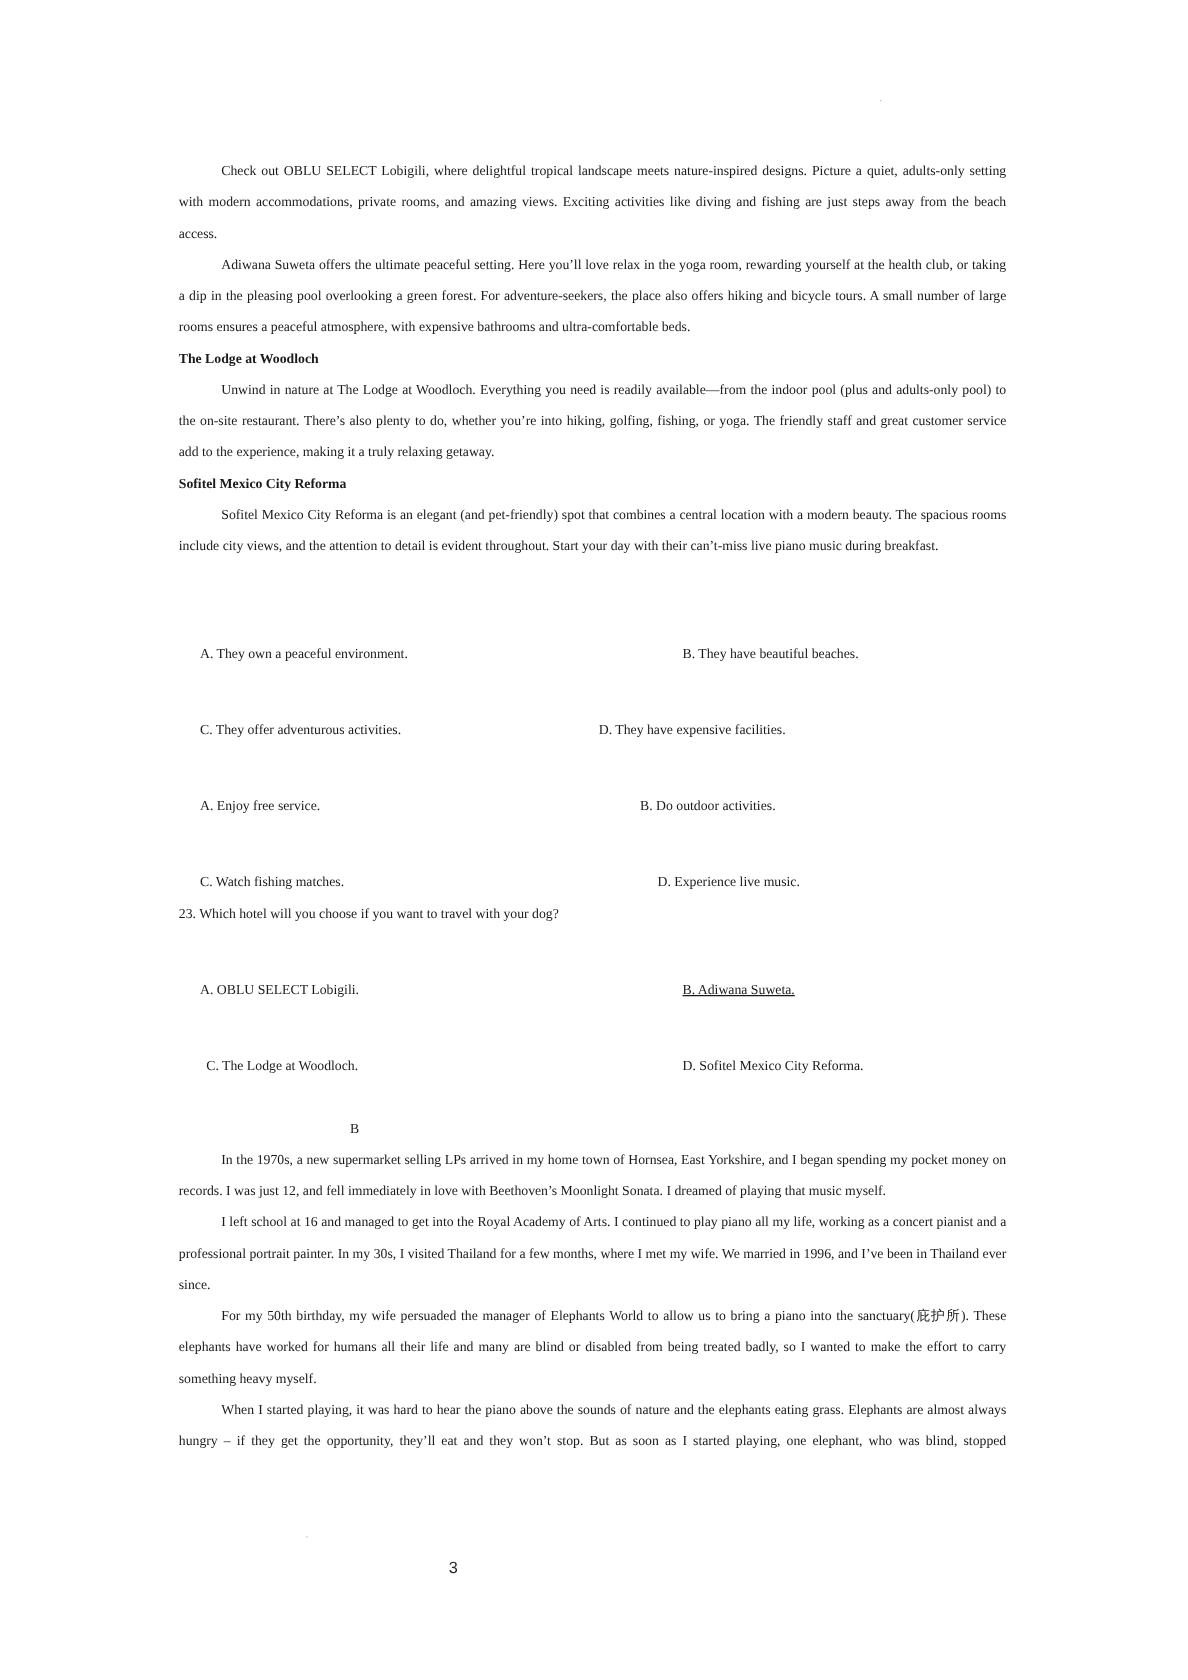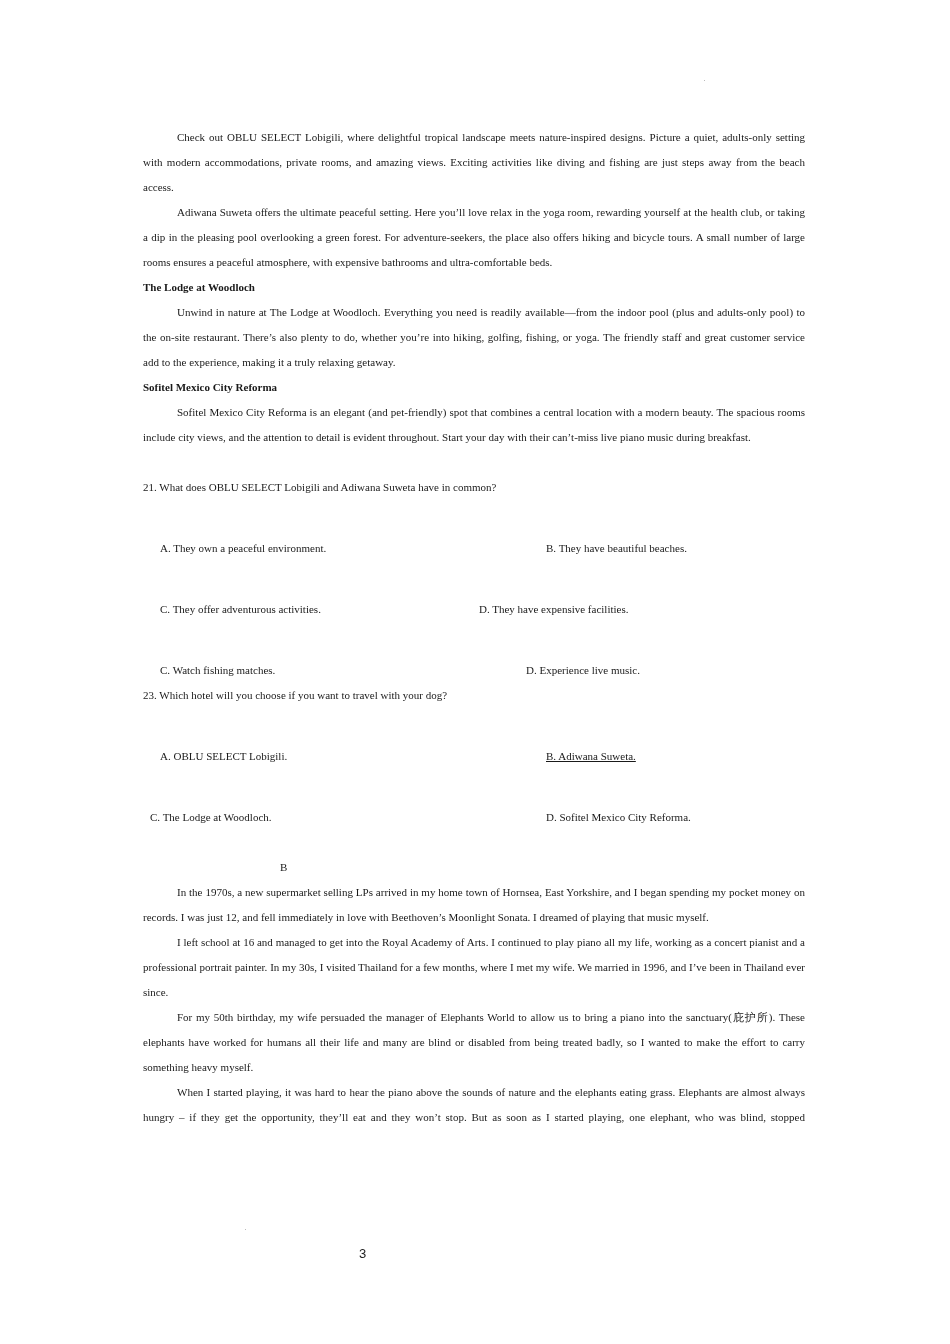--- a/index.html
+++ b/index.html
@@ -81,42 +81,45 @@
   <p class="para">Adiwana Suweta offers the ultimate peaceful setting. Here you’ll love relax in the yoga room, rewarding yourself at the health club, or taking a dip in the pleasing pool overlooking a green forest. For adventure-seekers, the place also offers hiking and bicycle tours. A small number of large rooms ensures a peaceful atmosphere, with expensive bathrooms and ultra-comfortable beds.</p>
 
   <p class="heading">The Lodge at Woodloch</p>
   <p class="para">Unwind in nature at The Lodge at Woodloch. Everything you need is readily available—from the indoor pool (plus and adults-only pool) to the on-site restaurant. There’s also plenty to do, whether you’re into hiking, golfing, fishing, or yoga. The friendly staff and great customer service add to the experience, making it a truly relaxing getaway.</p>
 
   <p class="heading">Sofitel Mexico City Reforma</p>
   <p class="para">Sofitel Mexico City Reforma is an elegant (and pet-friendly) spot that combines a central location with a modern beauty. The spacious rooms include city views, and the attention to detail is evident throughout. Start your day with their can’t-miss live piano music during breakfast.</p>
 
   <div class="gap"></div>
 
-  <p class="question">21. What does OBLU SELECT Lobigili and Adiwana Suweta have in common?</p>
   <div class="options">
     <span class="opt" style="left:17px;">A. They own a peaceful environment.</span>
     <span class="opt" style="left:403px;">B. They have beautiful beaches.</span>
   </div>
   <div class="options">
     <span class="opt" style="left:17px;">C. They offer adventurous activities.</span>
     <span class="opt" style="left:336px;">D. They have expensive facilities.</span>
   </div>
 
+  <div class="options">
+    <span class="opt" style="left:17px;">A. Enjoy free service.</span>
+    <span class="opt" style="left:369px;">B. Do outdoor activities.</span>
+  </div>
   <div class="options">
     <span class="opt" style="left:17px;">C. Watch fishing matches.</span>
     <span class="opt" style="left:383px;">D. Experience live music.</span>
   </div>
 
   <p class="question">23. Which hotel will you choose if you want to travel with your dog?</p>
   <div class="options">
     <span class="opt" style="left:17px;">A. OBLU SELECT Lobigili.</span>
     <span class="opt" style="left:403px;text-decoration:underline;">B. Adiwana Suweta.</span>
   </div>
   <div class="options">
-    <span class="opt" style="left:7px;">C. The Lodge at Woodloch.</span>
+    <span class="opt" style="left:22px;">C. The Lodge at Woodloch.</span>
     <span class="opt" style="left:403px;">D. Sofitel Mexico City Reforma.</span>
   </div>
 
   <div class="gap"></div>
 
   <p class="section-letter">B</p>
   <p class="para">In the 1970s, a new supermarket selling LPs arrived in my home town of Hornsea, East Yorkshire, and I began spending my pocket money on records. I was just 12, and fell immediately in love with Beethoven’s Moonlight Sonata. I dreamed of playing that music myself.</p>
   <p class="para">I left school at 16 and managed to get into the Royal Academy of Arts. I continued to play piano all my life, working as a concert pianist and a professional portrait painter. In my 30s, I visited Thailand for a few months, where I met my wife. We married in 1996, and I’ve been in Thailand ever since.</p>
   <p class="para">For my 50th birthday, my wife persuaded the manager of Elephants World to allow us to bring a piano into the sanctuary(庇护所). These elephants have worked for humans all their life and many are blind or disabled from being treated badly, so I wanted to make the effort to carry something heavy myself.</p>
   <p class="para" style="text-align-last: justify;">When I started playing, it was hard to hear the piano above the sounds of nature and the elephants eating grass. Elephants are almost always hungry – if they get the opportunity, they’ll eat and they won’t stop. But as soon as I started playing, one elephant, who was blind, stopped</p>

